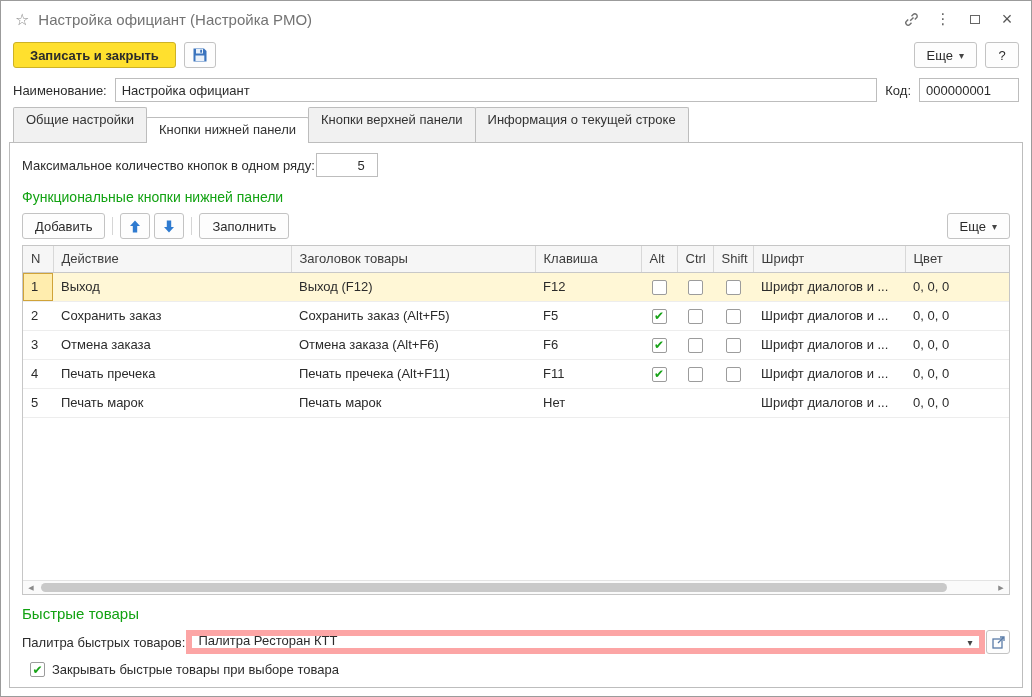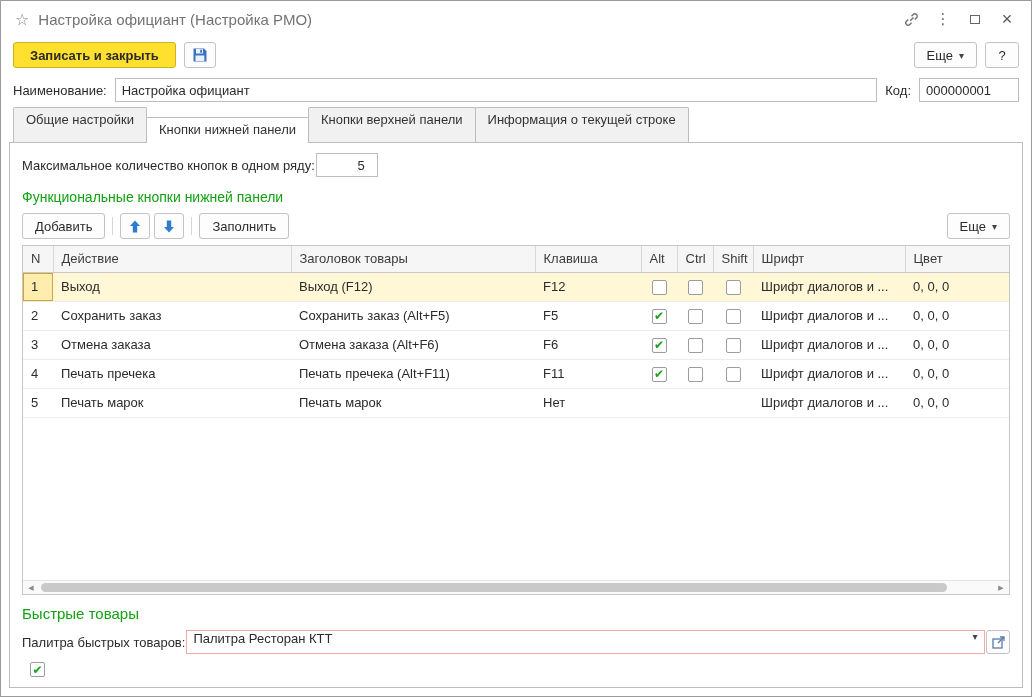--- a/index.html
+++ b/index.html
@@ -148,22 +148,22 @@
   }
   .hs-track { flex: 1; position: relative; height: 13px; }
   .hs-thumb {
     position: absolute; left: 2px; right: 46px; top: 2px; height: 9px;
     background: #c9c9c9; border-radius: 5px; cursor: grab;
   }
 
   
   .palette-row { margin-bottom: 8px; }
   .combo {
-    flex: 1; display: flex; align-items: flex-start; height: 24px;
-    border: 1px solid #fca5a5; background: #fff; cursor: pointer;
+    flex: 1; display: flex; align-items: flex-end; height: 24px;
+    border: 6px solid #fca5a5; background: #fff; cursor: pointer;
   }
   .combo-value { flex: 1; padding: 0 6px; overflow: hidden; white-space: nowrap; }
   .combo-caret { width: 18px; text-align: center; font-size: 10px; color: #444; }
   .sq-btn {
     width: 24px; height: 24px; padding: 0; justify-content: center;
   }
   .cb-row { padding-left: 8px; gap: 7px; margin-bottom: 4px; }
 </style>
 </head>
 <body>
@@ -357,16 +357,17 @@
       <button class="btn sq-btn">
         <svg width="13" height="13" viewBox="0 0 13 13" fill="none" stroke="#5a7ca8" stroke-width="1.3">
           <rect x="1" y="3" width="9" height="9"></rect>
           <path d="M6 7 L12 1 M8 1 h4 v4"></path>
         </svg>
       </button>
     </div>
 
     <div class="row cb-row">
       <span class="checkbox">✔</span>
+      <span class="lbl">Закрывать быстрые товары при выборе товара</span>
     </div>
 
   </div>
 </div>
 
 </body></html>

